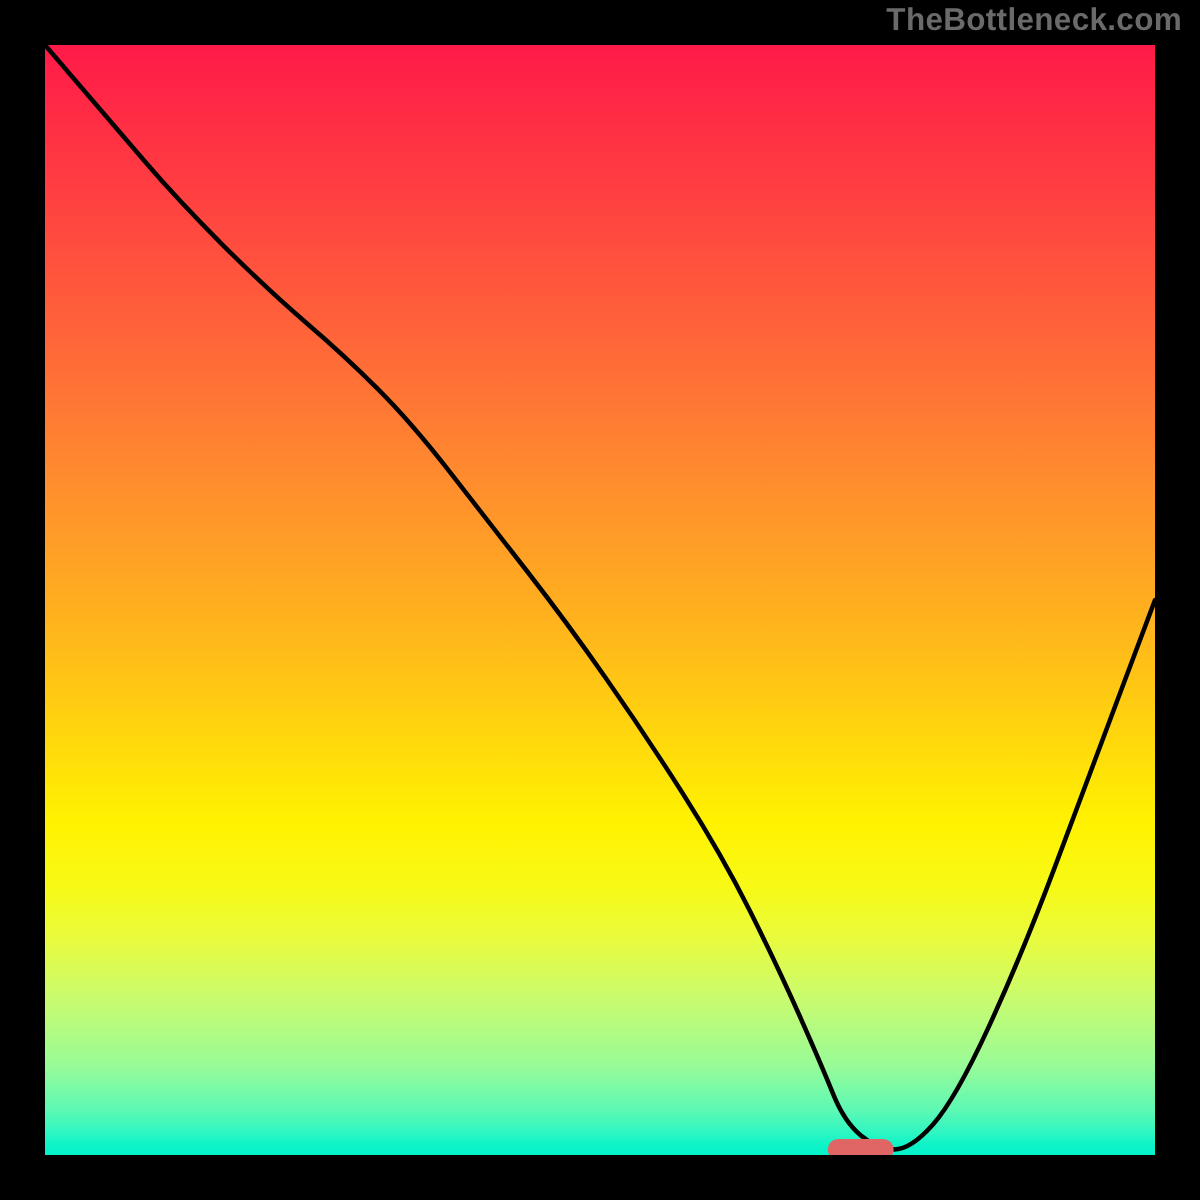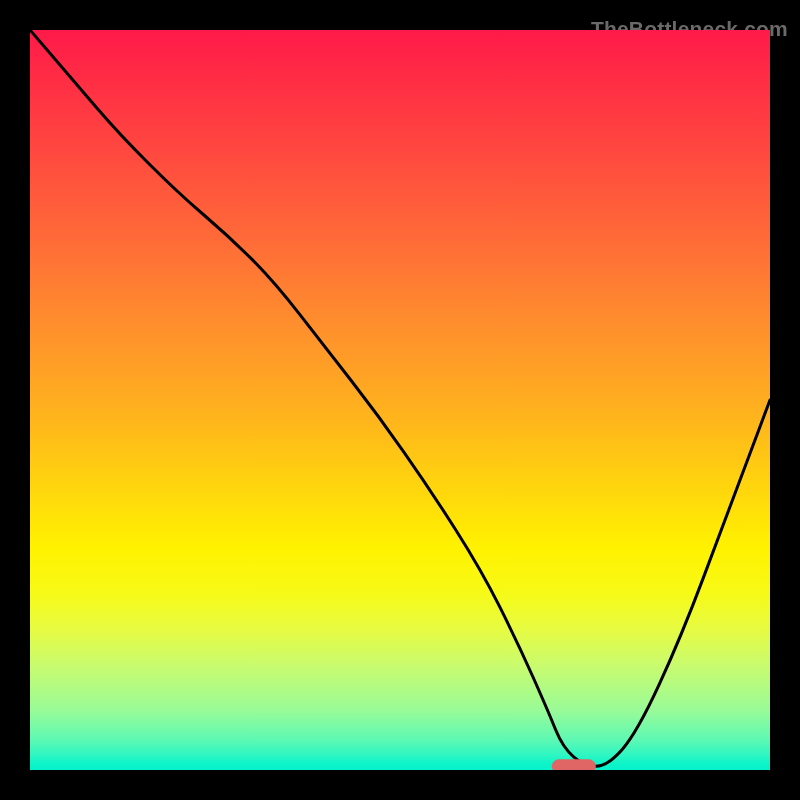--- a/index.html
+++ b/index.html
@@ -18,21 +18,20 @@
   }
   .attribution {
     position: absolute;
     top: 2px;
     right: 12px;
     font-family: Arial, Helvetica, sans-serif;
     font-size: 21px;
     font-weight: 600;
     color: #6a6a6a;
     letter-spacing: 0.2px;
-    margin-top: 15px;
   }
   .plot {
     position: absolute;
     left: 30px;
     top: 30px;
     width: 740px;
     height: 740px;
     overflow: hidden;
   }
   .gradient-fill {

